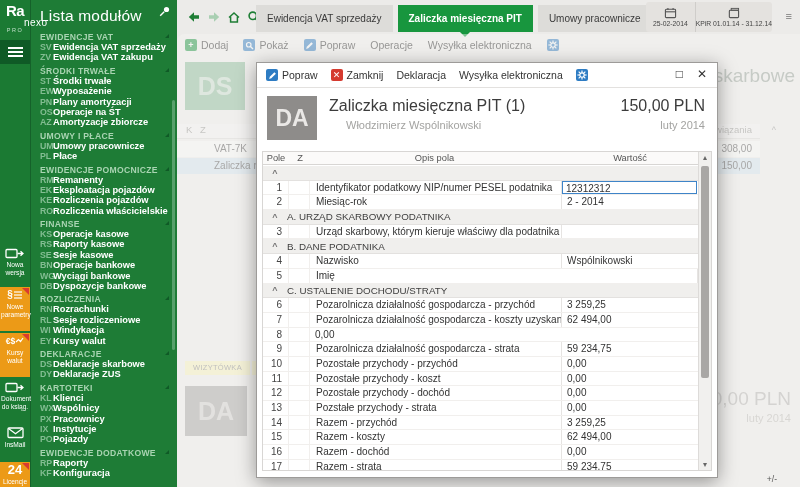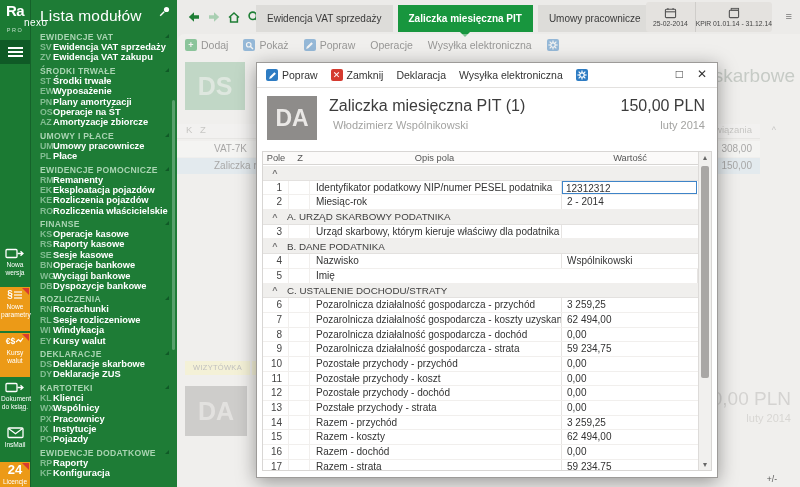--- a/index.html
+++ b/index.html
@@ -83,21 +83,21 @@
   
   .dialog { position:absolute; left:256px; top:62px; width:462px; height:416px; background:#fff; border:1px solid #9D9B99; box-shadow:0 4px 18px rgba(0,0,0,.38); z-index:10; }
   .dlg-toolbar { position:absolute; left:0; top:0; right:0; height:25px; border-bottom:1px solid #E3E1DF; display:flex; align-items:center; gap:13px; padding-left:9px; font-size:10.5px; color:#333; }
   .dlg-tb-item { display:flex; align-items:center; gap:4px; cursor:pointer; white-space:nowrap; }
   .icbox.red { background:#D53A2F; }
   .dlg-winbtns { position:absolute; right:10px; top:4px; display:flex; gap:14px; font-size:12px; color:#333; }
   .dlg-winbtns span { cursor:pointer; }
   .dlg-header { position:absolute; left:0; top:26px; right:0; height:60px; background:#fff; }
   .dlg-tile { position:absolute; left:10px; top:7px; width:50px; height:44px; background:#8E8C8A; color:#EAE8E6; font-size:23px; font-weight:bold; display:flex; align-items:center; justify-content:center; }
   .dlg-title { position:absolute; left:72px; top:8px; font-size:16px; color:#3C3C3C; font-weight:400; white-space:nowrap; }
-  .dlg-sub { position:absolute; left:76px; top:30px; font-size:11px; color:#A3A3A1; }
+  .dlg-sub { position:absolute; left:89px; top:30px; font-size:11px; color:#A3A3A1; }
   .dlg-amt { position:absolute; right:12px; top:8px; font-size:16px; color:#3C3C3C; }
   .dlg-per { position:absolute; right:12px; top:30px; font-size:11px; color:#A3A3A1; }
 
   .dlg-table { position:absolute; left:5px; top:88px; right:5px; bottom:6px; border:1px solid #D8D6D4; background:#fff; }
   .tbl-head { position:absolute; left:0; top:0; right:13px; height:13px; border-bottom:1px solid #D8D6D4; font-size:9.3px; color:#555; background:#FBFAF9; }
   .tbl-head .h1 { position:absolute; left:0; width:26px; text-align:center; top:1px; }
   .tbl-head .h2 { position:absolute; left:26px; width:22px; text-align:center; top:1px; }
   .tbl-head .h3 { position:absolute; left:48px; right:140px; text-align:center; top:1px; }
   .tbl-head .h4 { position:absolute; right:0; width:136px; text-align:center; top:1px; }
   .tbl-body { position:absolute; left:0; top:14px; right:13px; bottom:0; overflow:hidden; }
@@ -606,21 +606,20 @@
           </div>
           <div class="trow">
             <span class="c1">7</span>
             <span class="c2"></span>
             <span class="c3">Pozarolnicza działalność gospodarcza - koszty uzyskania przychodu</span>
             <span class="c4">62 494,00</span>
           </div>
           <div class="trow">
             <span class="c1">8</span>
             <span class="c2"></span>
-            <span class="c3">Pozarolnicza działalność gospodarcza - dochód</span>
             <span class="c4">0,00</span>
           </div>
           <div class="trow">
             <span class="c1">9</span>
             <span class="c2"></span>
             <span class="c3">Pozarolnicza działalność gospodarcza - strata</span>
             <span class="c4">59 234,75</span>
           </div>
           <div class="trow">
             <span class="c1">10</span>

